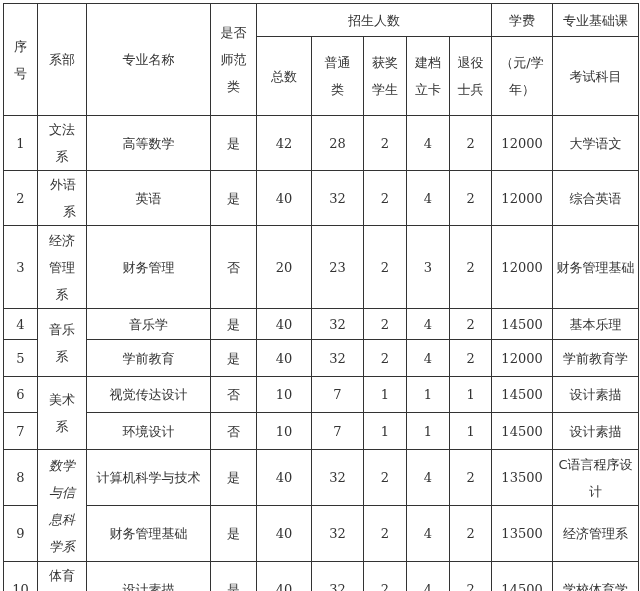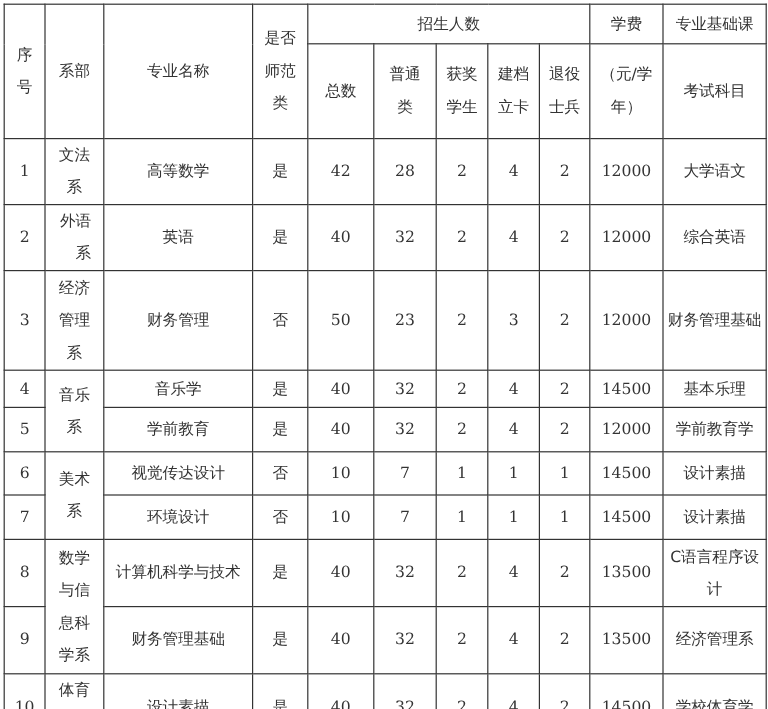--- a/index.html
+++ b/index.html
@@ -107,21 +107,21 @@
           <span class="wrap" style="width: 80px; margin: 0px auto;">综合英语</span>
         </td>
       </tr>
       <tr style="height: 83px;">
         <td class="num">3</td>
         <td rowspan="1">
           <span class="wrap" style="width: 28px; margin: 0px auto;">经济管理系</span>
         </td>
         <td>财务管理</td>
         <td>否</td>
-        <td class="num">50</td>
+        <td class="num">20</td>
         <td class="num">23</td>
         <td class="num">2</td>
         <td class="num">3</td>
         <td class="num">2</td>
         <td class="num">12000</td>
         <td>
           <span class="wrap" style="width: 80px; margin: 0px auto;">财务管理基础</span>
         </td>
       </tr>
       <tr style="height: 31px;">
@@ -182,21 +182,21 @@
         <td class="num">1</td>
         <td class="num">1</td>
         <td class="num">14500</td>
         <td>
           <span class="wrap" style="width: 80px; margin: 0px auto;">设计素描</span>
         </td>
       </tr>
       <tr style="height: 56px;">
         <td class="num">8</td>
         <td rowspan="2">
-          <span class="wrap" style="width: 28px; margin: 0px auto;">数学与信息科学系</span>
+          <span class="wrap" style="width: 28px; margin: 0px auto; font-style: italic;">数学与信息科学系</span>
         </td>
         <td>计算机科学与技术</td>
         <td>是</td>
         <td class="num">40</td>
         <td class="num">32</td>
         <td class="num">2</td>
         <td class="num">4</td>
         <td class="num">2</td>
         <td class="num">13500</td>
         <td>

